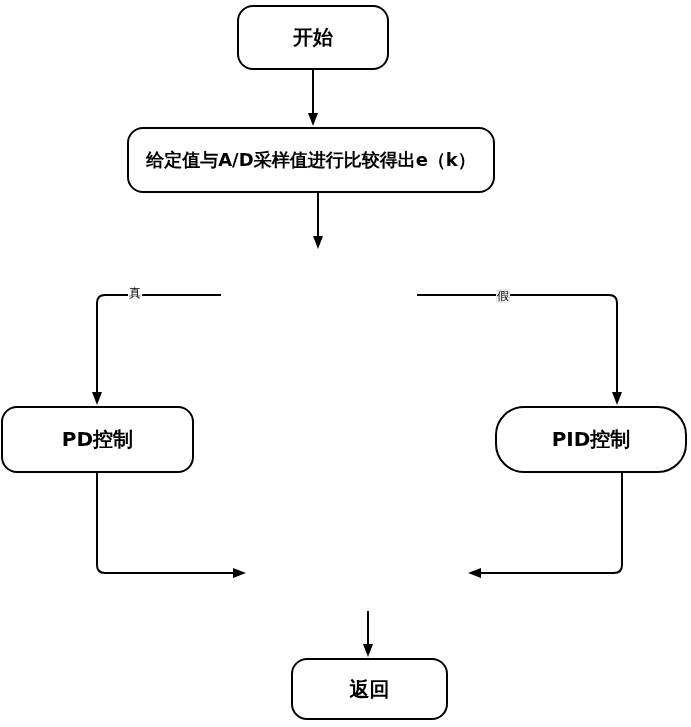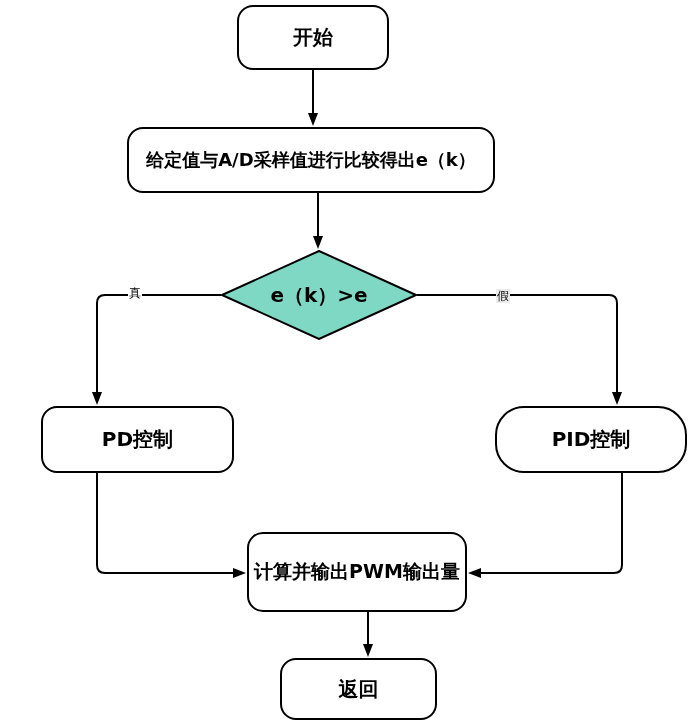--- a/index.html
+++ b/index.html
@@ -34,24 +34,24 @@
     display: flex;
     align-items: center;
     justify-content: center;
     text-align: center;
     font-weight: bold;
     font-size: 20px;
     color: #000000;
   }
   .node-start    { left: 237px; top: 5px;   width: 152px; height: 65px; }
   .node-compare  { left: 127px; top: 127px; width: 368px; height: 66px; font-size: 18px; }
-  .node-pd       { left: 1px;   top: 406px; width: 193px; height: 67px; margin-left: 40px; }
+  .node-pd       { left: 1px;   top: 406px; width: 193px; height: 67px; }
   .node-pid      { left: 495px; top: 406px; width: 192px; height: 67px; border-radius: 29px; }
   .node-pwm      { left: 247px; top: 532px; width: 220px; height: 80px; font-size: 19px; }
-  .node-return   { left: 280px; top: 658px; width: 157px; height: 62px; justify-content: center; }
+  .node-return   { left: 291px; top: 658px; width: 157px; height: 62px; justify-content: center; }
   .node-decision {
     position: absolute;
     left: 220px; top: 250px;
     width: 198px; height: 90px;
     background: transparent;
   }
   .node-decision svg { position: absolute; left: 0; top: 0; }
   .node-decision .decision-label {
     position: absolute;
     left: 0; top: 0; right: 0; bottom: 0;
@@ -103,38 +103,29 @@
   </svg>
 
   <div class="node node-start">
     <span>开始</span>
   </div>
 
   <div class="node node-compare">
     <span>给定值与A/D采样值进行比较得出e（k）</span>
   </div>
 
-  <div class="node-decision">
-    <svg width="198" height="90">
-      <polygon points="99,1 196,45 99,89 2,45" stroke-width="2" fill="#7ED8C3" stroke="#000000"></polygon>
-    </svg>
-    <div class="decision-label">e（k）&gt;e</div>
-  </div>
 
   <div class="node node-pd">
     <span>PD控制</span>
   </div>
 
   <div class="node node-pid">
     <span>PID控制</span>
   </div>
 
-  <div class="node node-pwm">
-    <span>计算并输出PWM输出量</span>
-  </div>
 
   <div class="node node-return">
     <span>返回</span>
   </div>
 
   <div class="edge-label edge-label-true">真</div>
   <div class="edge-label edge-label-false">假</div>
 
 </div>
 

